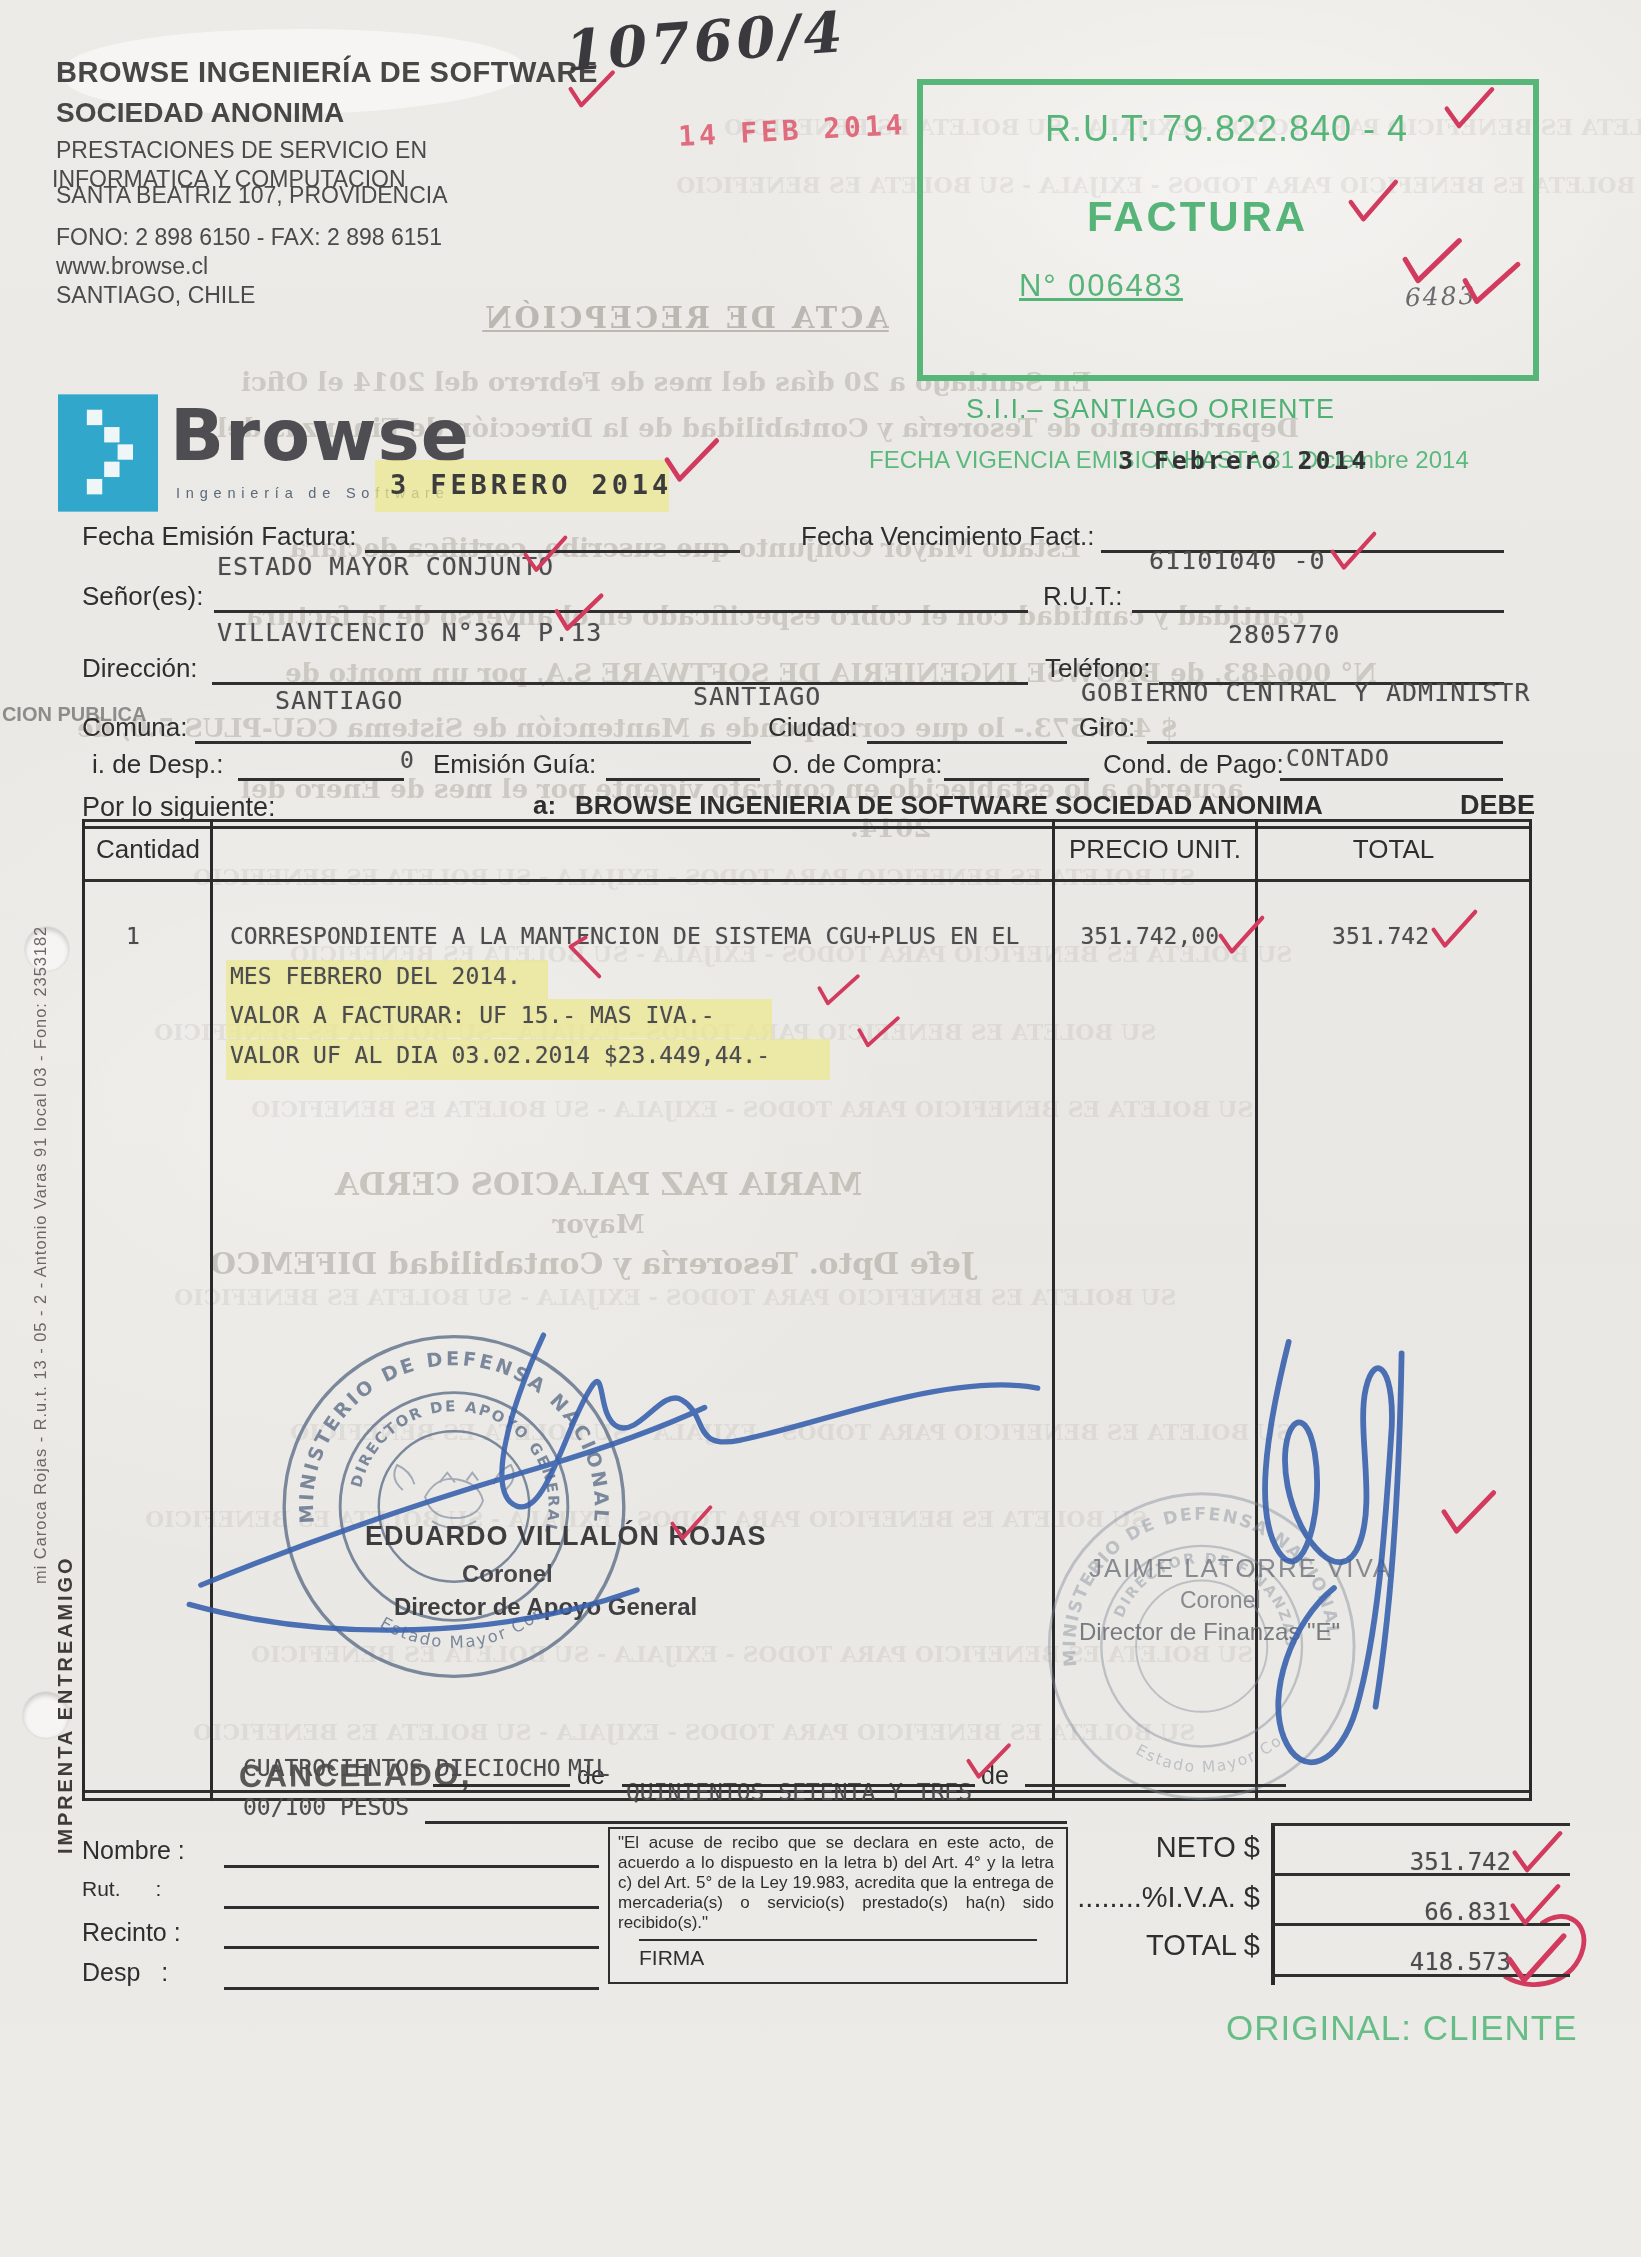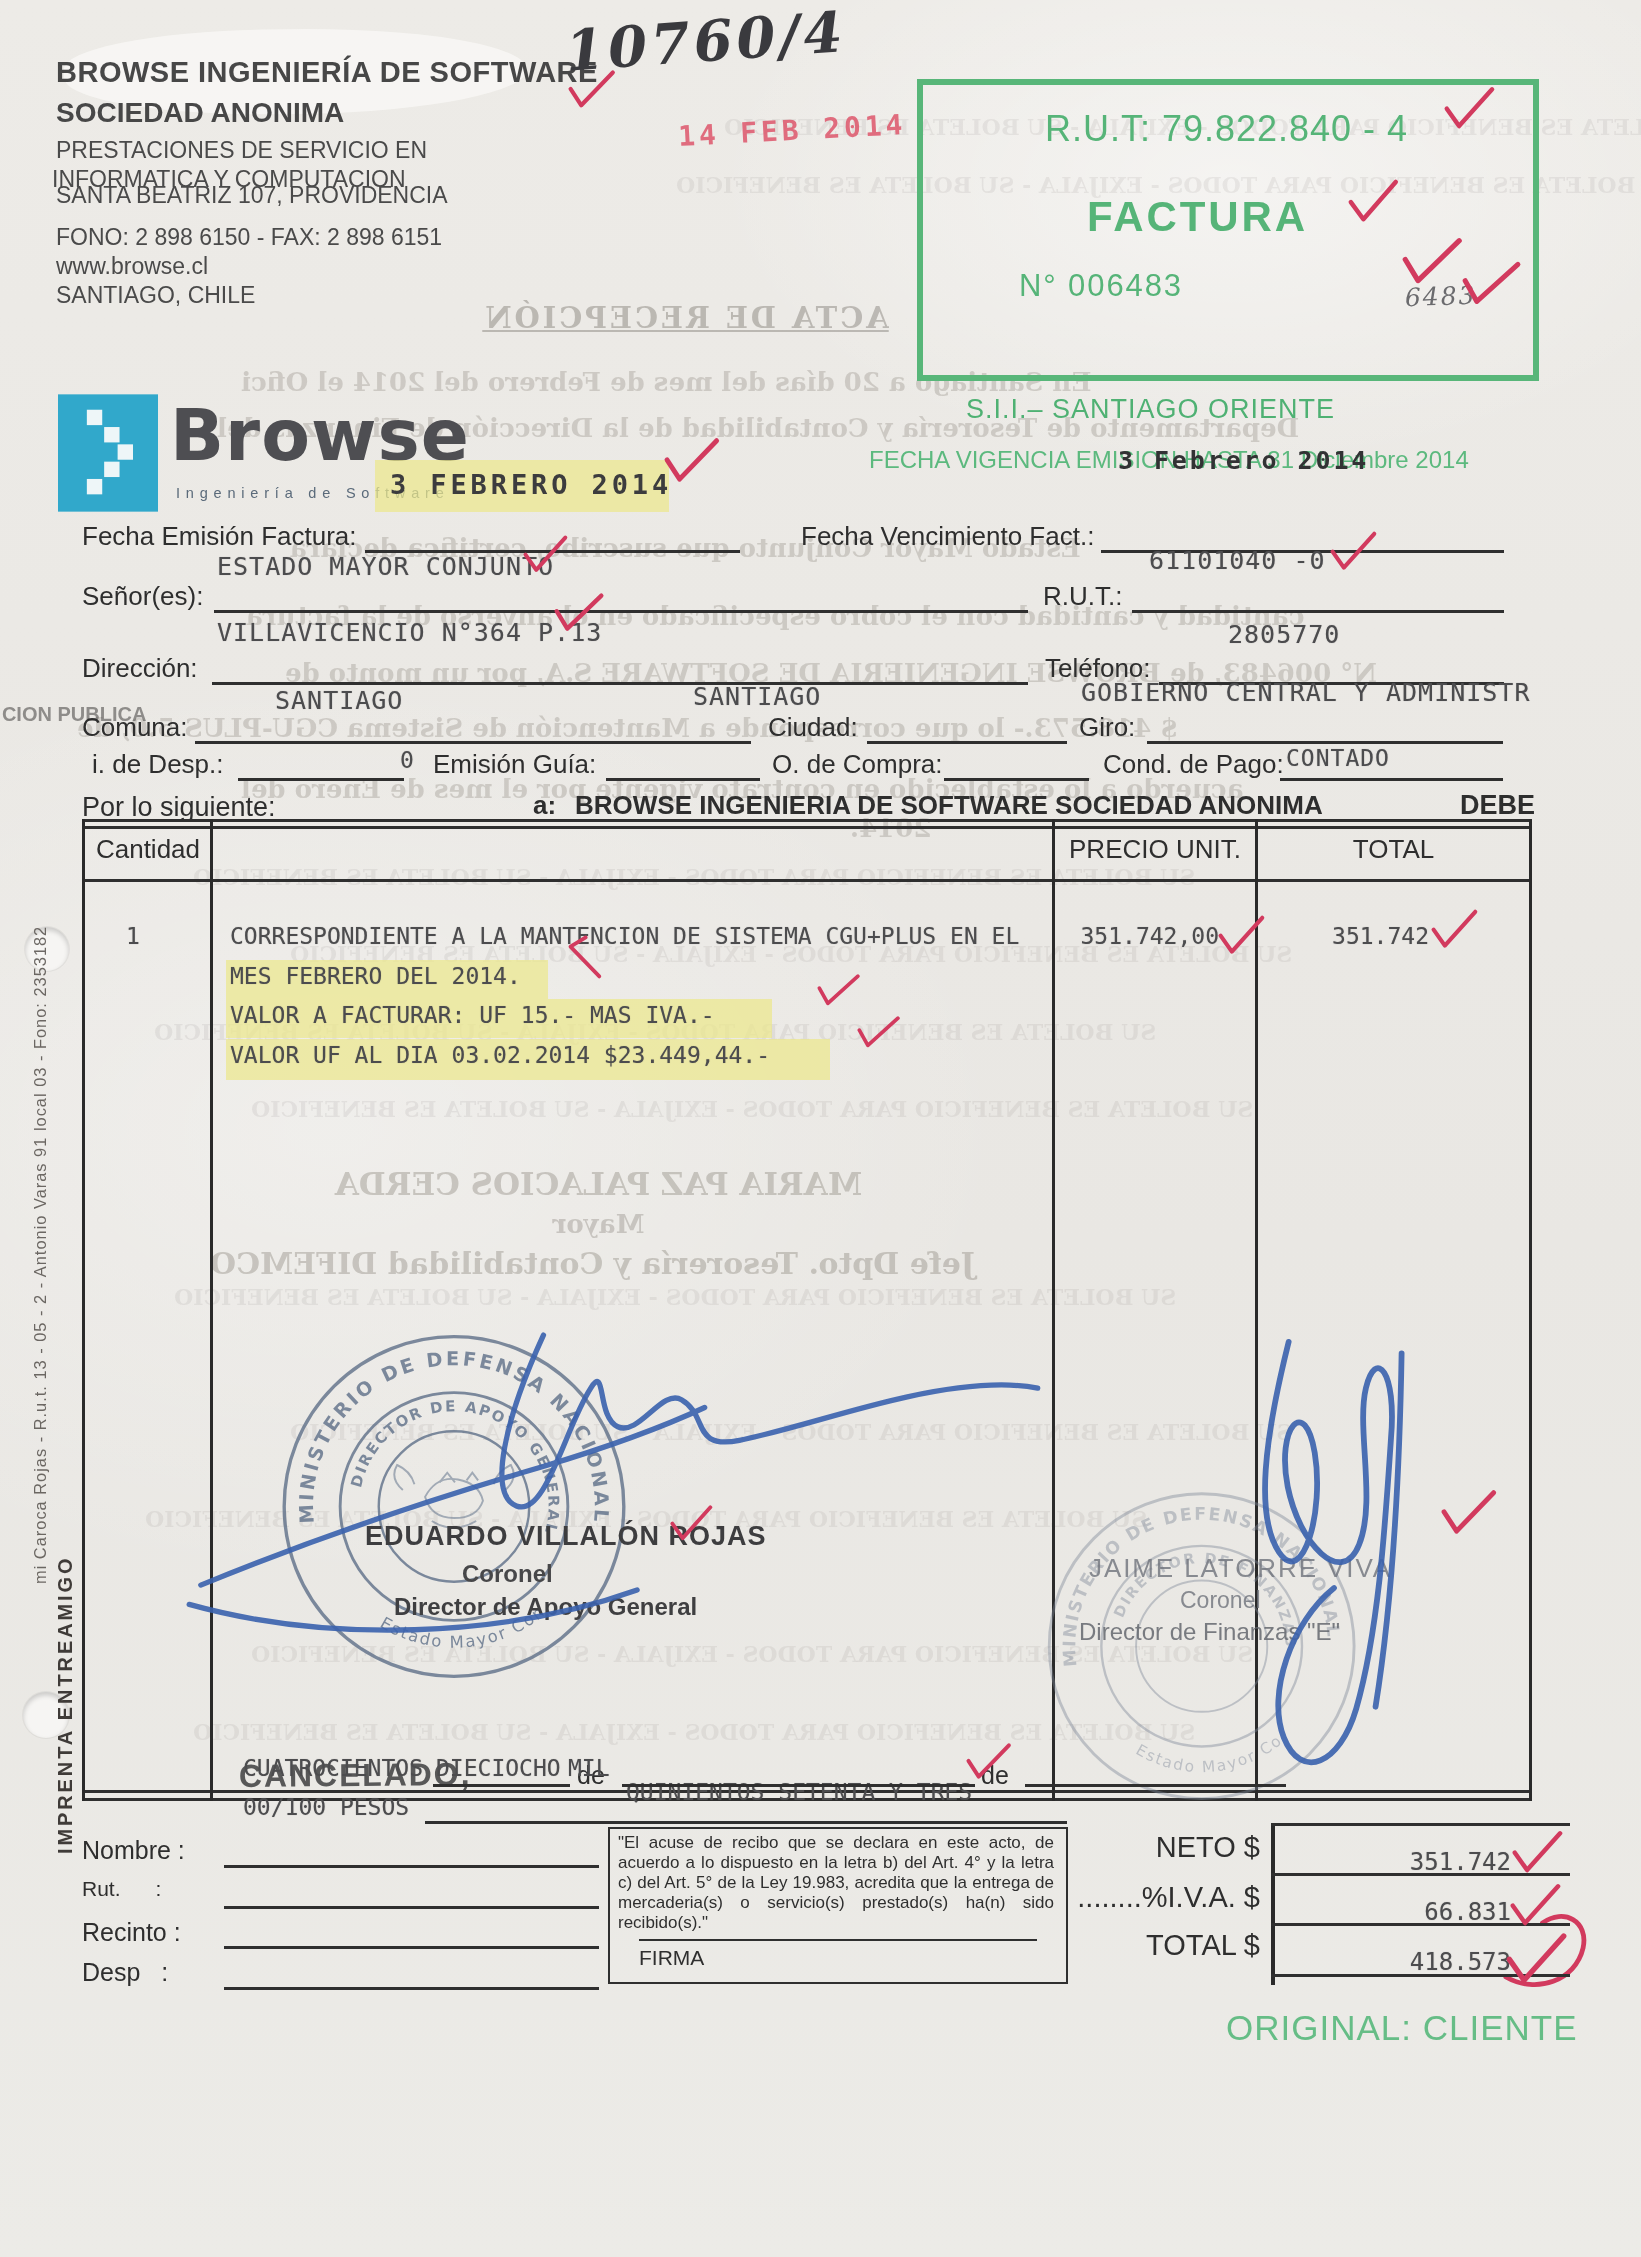--- a/index.html
+++ b/index.html
@@ -74,21 +74,21 @@
   </div>
 
   <div class="abs" style="left:565px;top:7.7px;font-family:'DejaVu Serif',serif;font-style:italic;font-weight:bold;
               font-size:56px;color:#3a3a3e;transform:rotate(-4deg);letter-spacing:3.9px;">10760/4</div>
   <div class="abs" style="left:678px;top:114px;font-family:'DejaVu Sans Mono',monospace;font-size:28px;font-weight:bold;
               color:rgba(221,86,107,.85);letter-spacing:3.9px;transform:rotate(-3deg);">14 FEB 2014</div>
 
   <div class="abs" style="left:917px;top:79px;width:610px;height:290px;border:6.8px solid #58b679;"></div>
   <div class="abs green" style="left:956px;top:108px;width:541px;text-align:center;font-size:36px;letter-spacing:1px;">R.U.T: 79.822.840 - 4</div>
   <div class="abs green" style="left:956px;top:193px;width:483px;text-align:center;font-size:42px;font-weight:bold;letter-spacing:2.9px;">FACTURA</div>
-  <div class="abs green" style="left:1019px;top:268px;font-size:31px;letter-spacing:1.9px;">N° 006483</div>
+  <div class="abs green" style="left:1019px;top:268px;font-size:31px;letter-spacing:1.9px;text-decoration:underline;">N° 006483</div>
   <div class="abs" style="left:1405px;top:282px;font-family:'DejaVu Serif',serif;font-style:italic;font-size:25px;
               color:#6b6b6e;transform:rotate(-2deg);letter-spacing:1.9px;">6483</div>
 
   <div class="abs green" style="left:966px;top:394px;font-size:27px;letter-spacing:1px;color:#4fb173;">S.I.I.– SANTIAGO ORIENTE</div>
   <div class="abs green" style="left:869px;top:446px;font-size:24px;color:#5cb97e;">FECHA VIGENCIA EMISION HASTA 31 Diciembre 2014</div>
   <div class="abs" style="left:1118px;top:446px;font-family:'DejaVu Sans Mono',monospace;font-size:25px;font-weight:bold;
               color:#323234;letter-spacing:2.9px;">3 Febrero 2014</div>
 
   <div>
     <svg class="abs" style="left:58px;top:394px;" width="100" height="118" viewBox="0 0 104 122">

